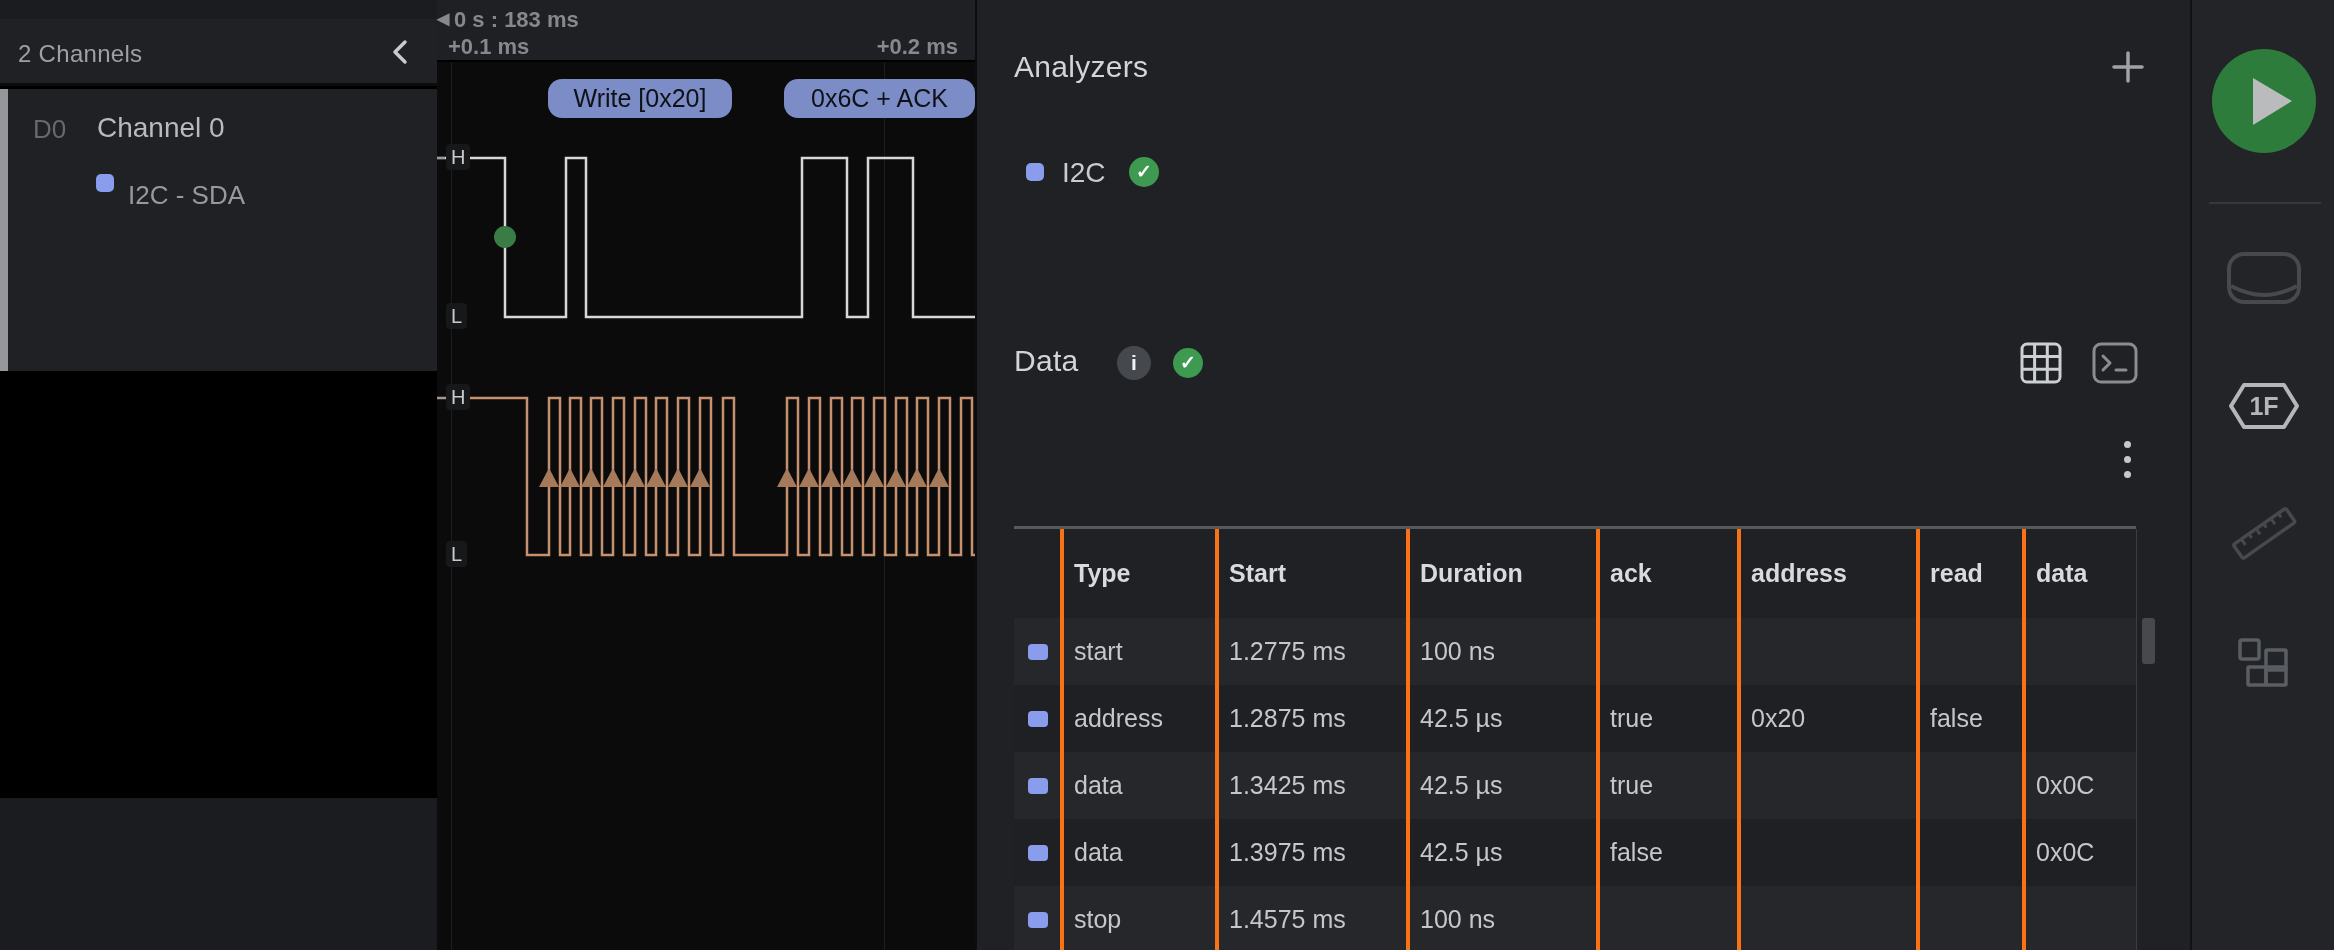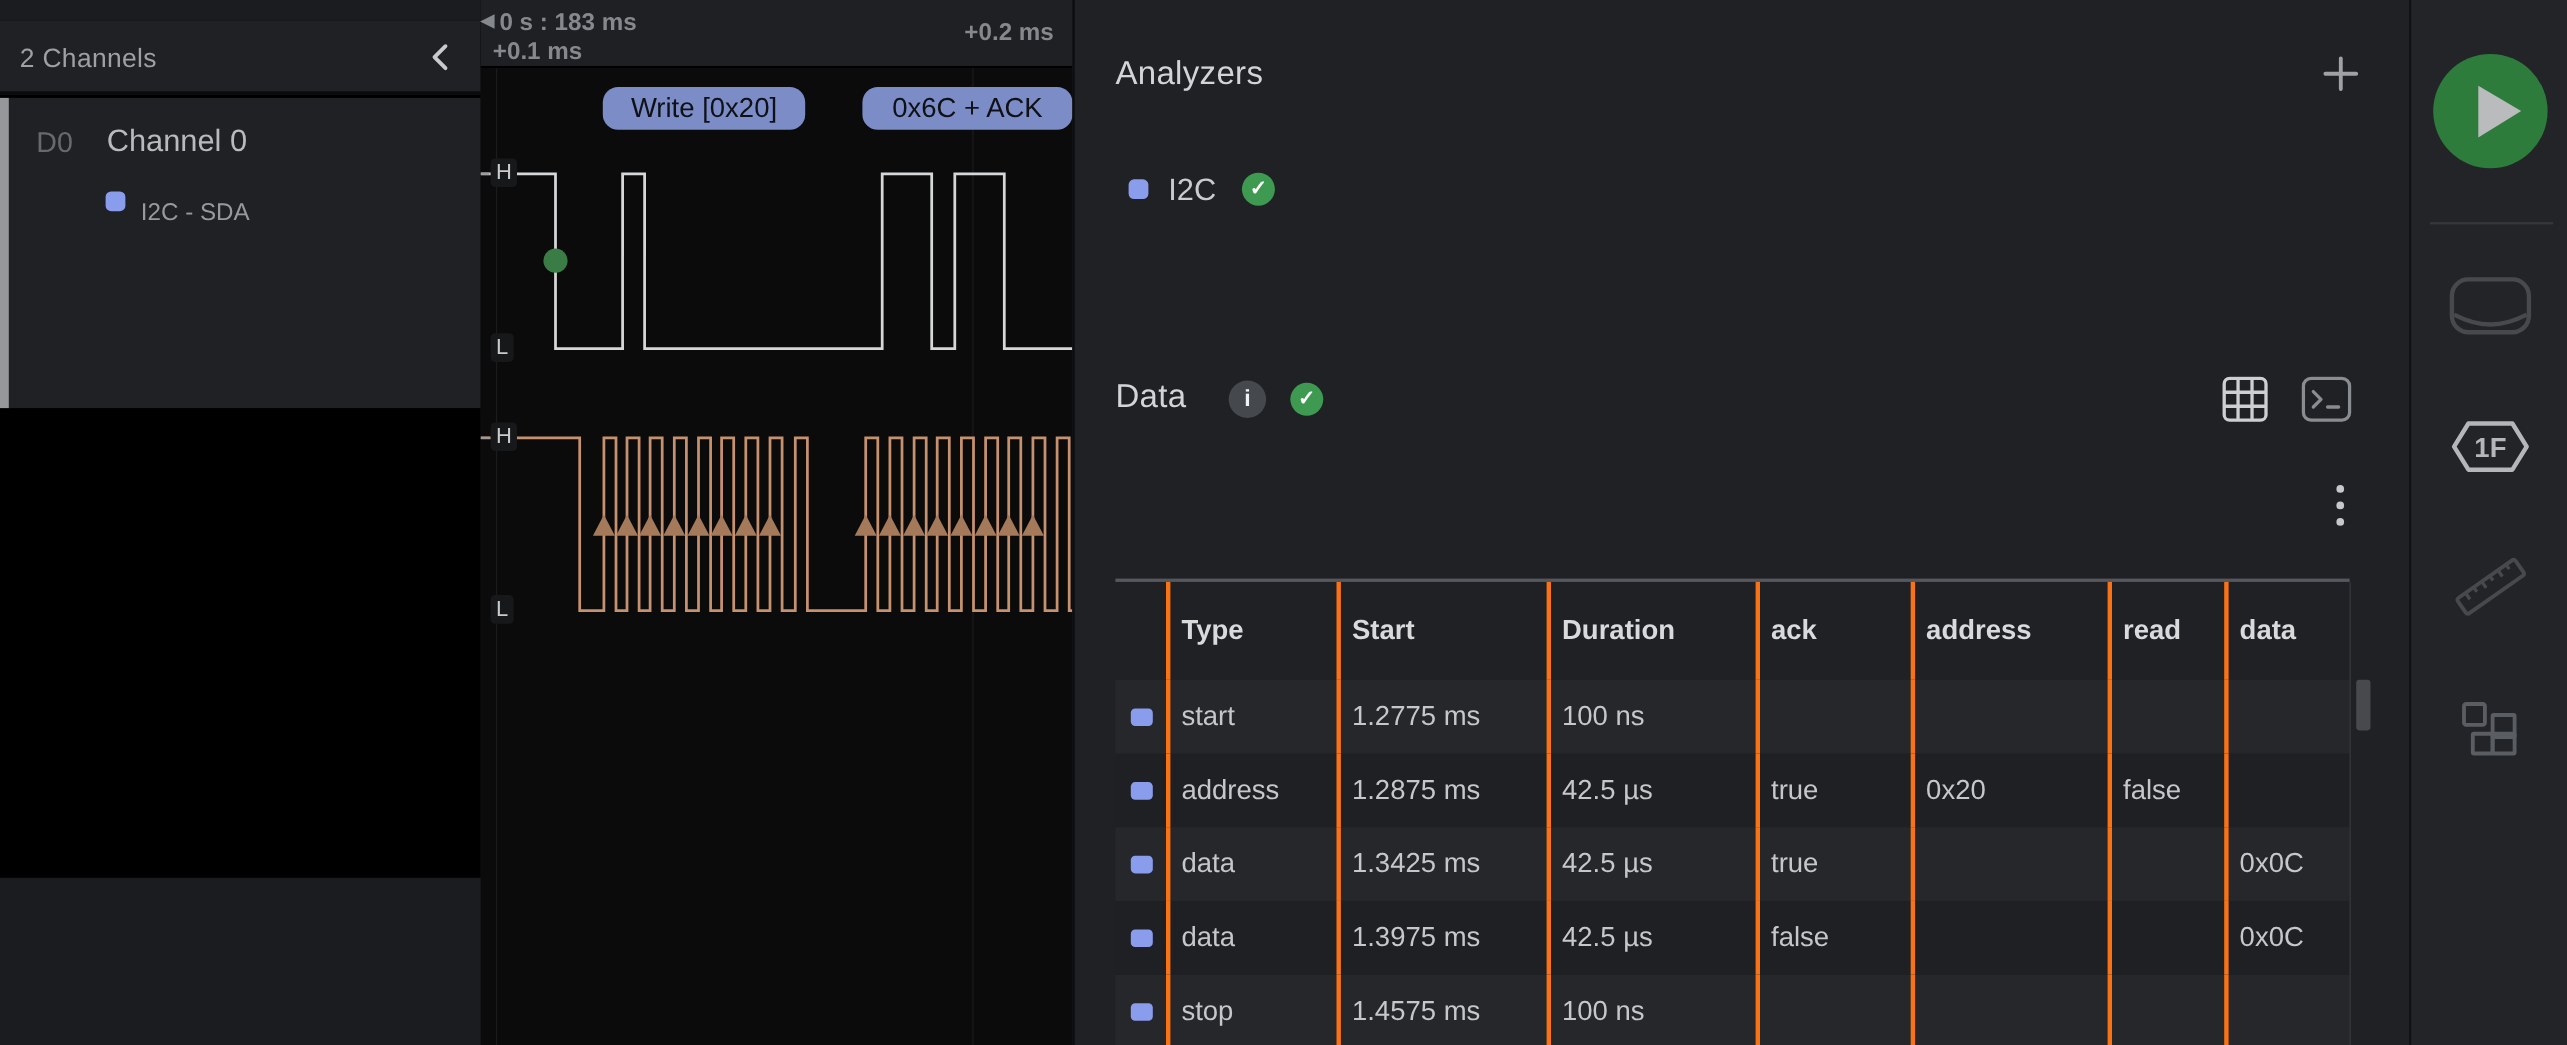--- a/index.html
+++ b/index.html
@@ -9,21 +9,21 @@
 
   
   .left-panel{left:0;top:0;width:437px;height:779px;background:#000000;margin-top:19px;}
   .lp-header{left:0;top:0;width:437px;height:67px;background:#202124;border-bottom:3px solid #0b0c0e;box-sizing:border-box;}
   .lp-title{left:18px;top:21px;font-size:24px;font-weight:500;color:#9ea1a4;letter-spacing:.3px;}
   .chan-card{width:437px;background:#1f2124;}
   .chan-strip{width:8px;}
   .chan-id{font-size:26px;color:#67696d;font-weight:500;}
   .chan-name{font-size:28px;color:#b8babc;font-weight:500;}
   .chan-sq{width:18px;height:18px;border-radius:5px;background:#8a9cec;}
-  .chan-sig{font-size:22px;color:#97999c;}
+  .chan-sig{font-size:26px;color:#97999c;}
 
   
   .wave-area{left:437px;top:0;width:538px;height:950px;background:#0b0b0c;overflow:hidden;}
   .time-strip{left:437px;top:0;width:538px;height:62px;background:#1f2023;border-bottom:2px solid #000;box-sizing:border-box;}
   .tl-text{font-size:22px;font-weight:700;color:#85888c;}
   .gridline{top:62px;width:1px;height:888px;background:#1d1d20;}
   .ann-box{top:79px;height:39px;background:#7b8cc6;border-radius:14px;color:#0f1116;
            font-size:25px;line-height:39px;text-align:center;overflow:hidden;white-space:nowrap;}
   .hl-pill{font-size:20px;font-weight:500;color:#c9cacb;background:#17181a;border-radius:4px;padding:1px 5px;line-height:24px;}
   .hl-tick{width:8px;height:2px;background:#9a9b9d;}
@@ -87,21 +87,21 @@
   </div>
 
   <div class="abs wave-area"></div>
   <div class="abs gridline" style="left:451px"></div>
   <div class="abs gridline" style="left:884px"></div>
 
   <div class="abs time-strip"></div>
   <div class="abs tl-text" style="left:437px;top:9px;font-size:16px">◀</div>
   <div class="abs tl-text" style="left:454px;top:7px">0 s : 183 ms</div>
   <div class="abs tl-text" style="left:448px;top:34px">+0.1 ms</div>
-  <div class="abs tl-text" style="left:858px;top:16px;width:100px;text-align:right">+0.2 ms</div>
+  <div class="abs tl-text" style="left:858px;top:34px;width:100px;text-align:right">+0.2 ms</div>
 
   <div class="abs ann-box" style="left:548px;width:184px">Write [0x20]</div>
   <div class="abs ann-box" style="left:784px;width:191px">0x6C + ACK</div>
 
   <svg id="wave-svg" class="abs" style="left:437px;top:62px" width="538" height="888" viewBox="437 62 538 888">
       <path d="M437,158H505V317H566V158H586V317H802V158H847V317H868V158H913V317H975" fill="none" stroke="#d6d7d8" stroke-width="2.5"></path>
       <path d="M437,398H527V555H549V398H560V555H570V398H581V555H591V398H602V555H613V398H624V555H635V398H646V555H656V398H667V555H678V398H689V555H700V398H711V555H723V398H734V555H787V398H798V555H809V398H820V555H831V398H842V555H852V398H863V555H874V398H885V555H896V398H907V555H917V398H928V555H939V398H950V555H961V398H972V555H975" fill="none" stroke="#c6916f" stroke-width="2.5"></path>
       <polygon points="539,487 559,487 549,468" fill="#a47a5b"></polygon>
       <polygon points="560,487 580,487 570,468" fill="#a47a5b"></polygon>
       <polygon points="581,487 601,487 591,468" fill="#a47a5b"></polygon>

